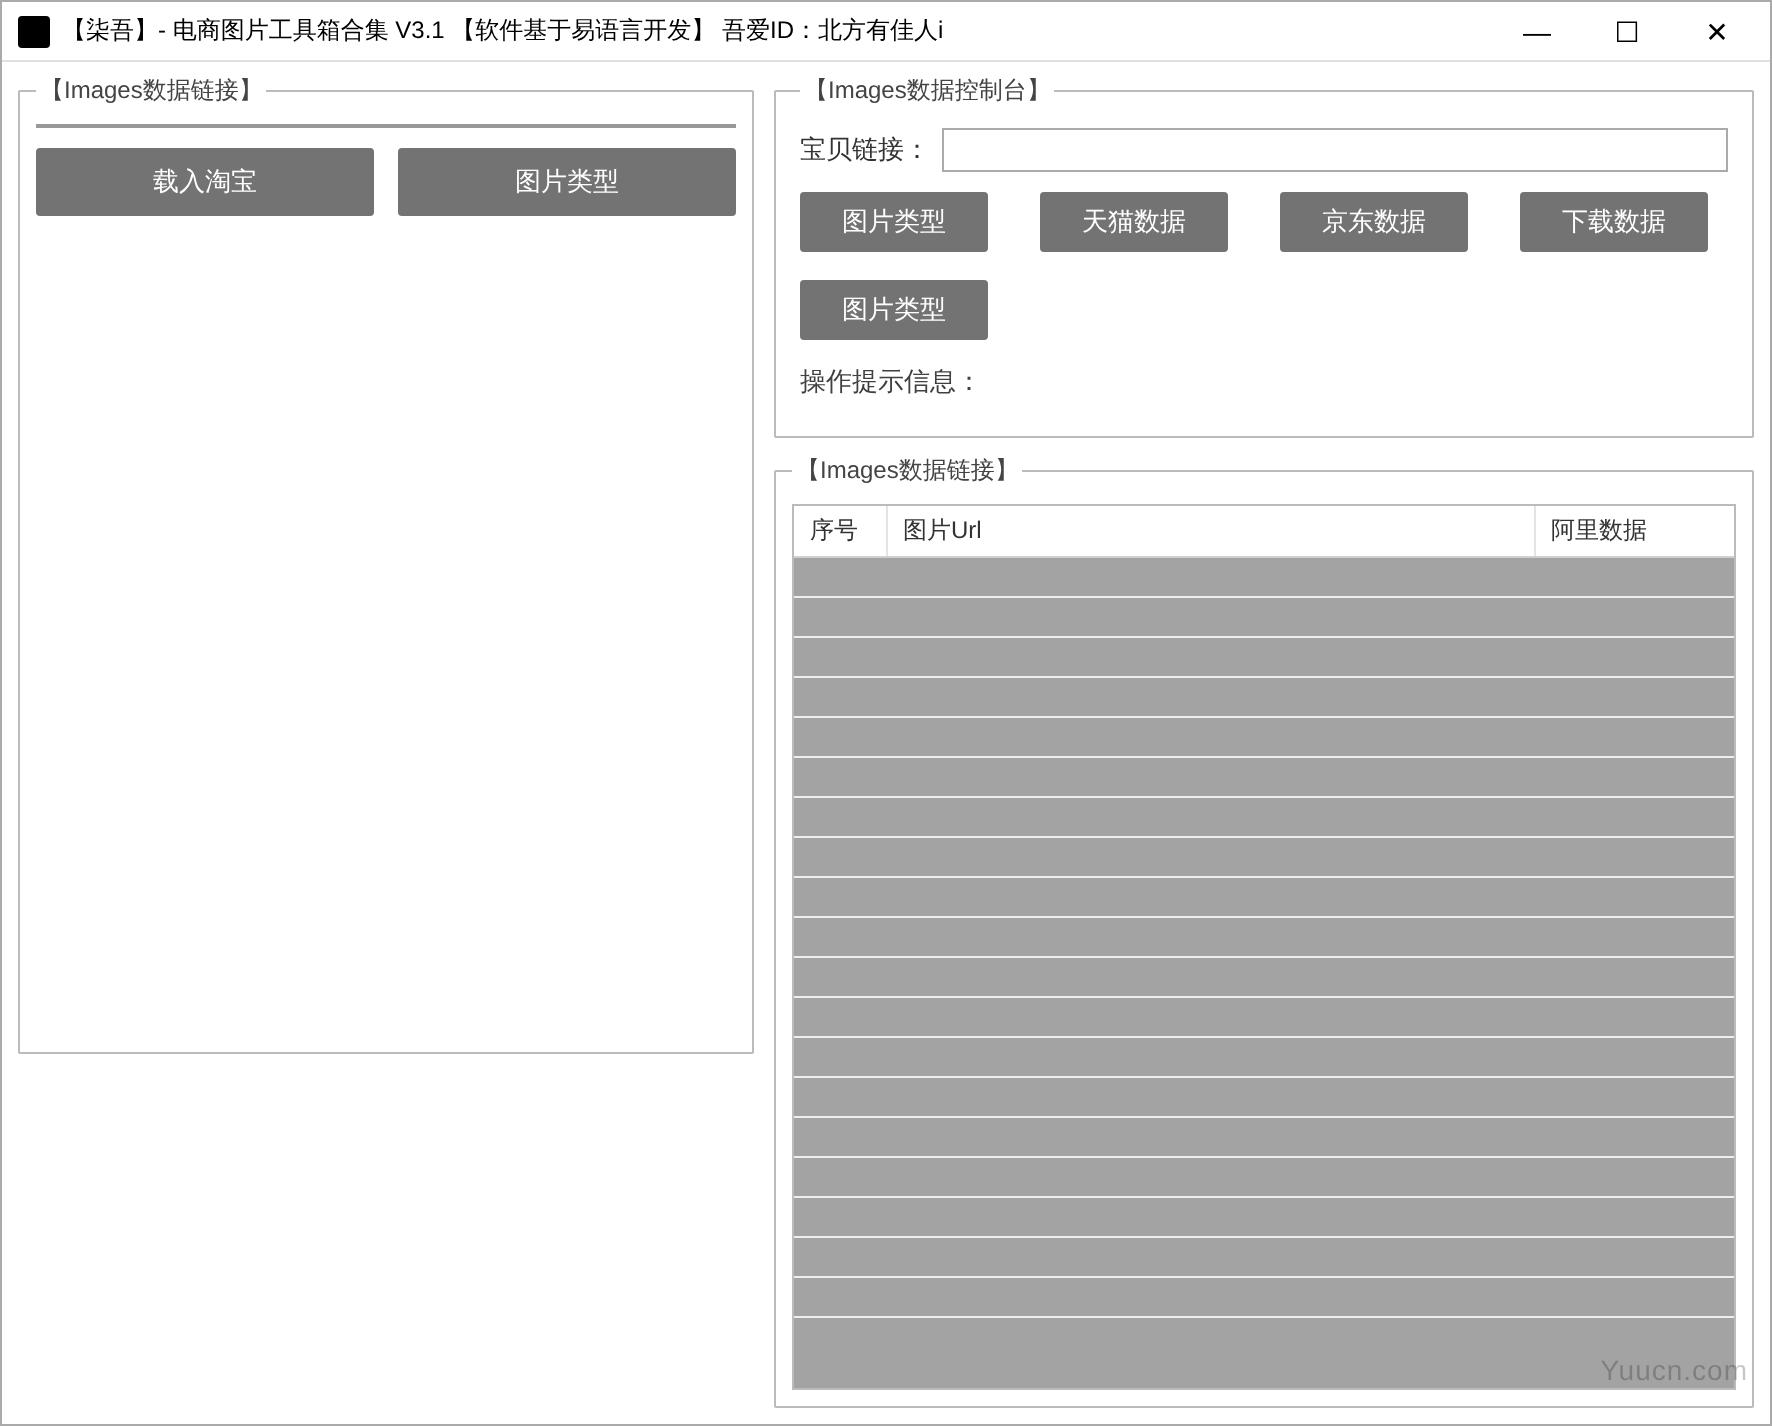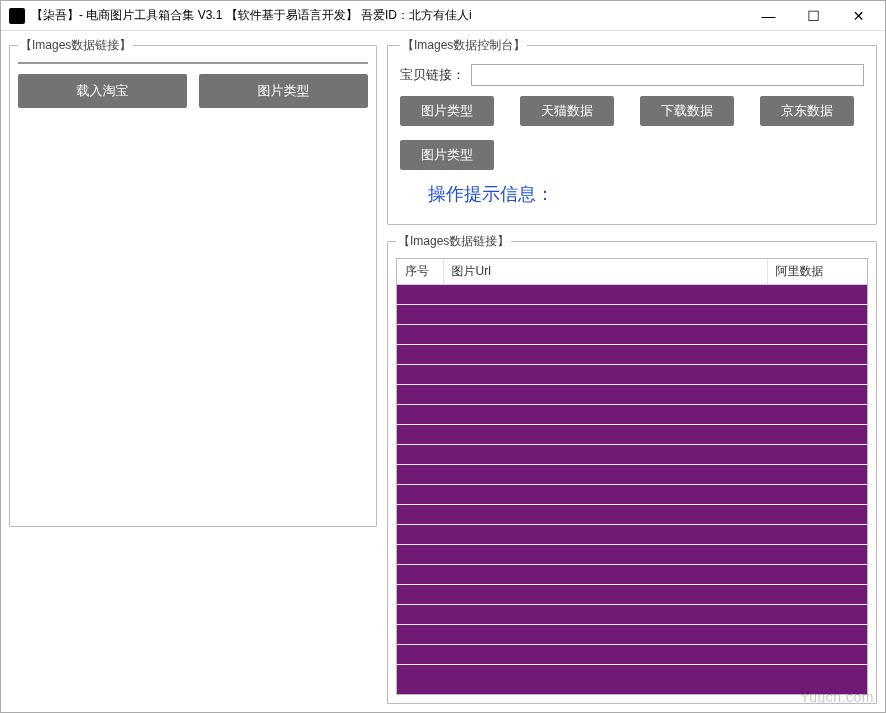--- a/index.html
+++ b/index.html
@@ -107,37 +107,37 @@
     }
 
     .images-console { padding: 10px 12px 14px 12px; }
     .link-row { display: flex; align-items: center; gap: 6px; margin-bottom: 10px; }
     .link-label { font-size: 13px; color: #333; white-space: nowrap; }
     .link-input { flex: 1; height: 22px; border: 1px solid #aaa; padding: 0 4px; font-size: 12px; }
 
     .btn-grid { display: flex; flex-wrap: wrap; gap: 14px 26px; margin-bottom: 12px; }
     .btn-grid .btn-dark { flex: 0 0 94px; height: 30px; font-size: 13px; }
 
-    .hint-row { font-size: 18px; color: #1d4ed8; margin-top: 2px; margin-bottom: 4px; margin-left: 28px; }
+    .hint-row { font-size: 13px; color: #404040; margin-top: 2px; margin-bottom: 4px; }
 
     .images-links { flex: 1; display: flex; flex-direction: column; }
-    .table-wrap { flex: 1; border: 1px solid #bbb; background: #701a75; overflow: hidden; }
+    .table-wrap { flex: 1; border: 1px solid #bbb; background: #a3a3a3; overflow: hidden; }
     .tbl { width: 100%; border-collapse: collapse; table-layout: fixed; }
     .tbl thead th {
       background: #fff; border-bottom: 1px solid #cfcfcf; border-right: 1px solid #e4e4e4;
       font-weight: 400; font-size: 12px; color: #333; text-align: left; padding: 4px 8px; height: 22px;
     }
     .tbl thead th:last-child { border-right: none; }
     .tbl tbody td { border-bottom: 1px solid #eee; height: 20px; padding: 0 8px; }
     .col-idx { width: 46px; }
     .col-url { width: auto; }
     .col-type { width: 100px; }
 
     .watermark {
-      position: absolute; right: 12px; bottom: 8px;
+      position: absolute; right: 12px; bottom: 20px;
       font-size: 14px; color: rgba(0,0,0,0.22);
       font-family: "Segoe UI", Arial, sans-serif; letter-spacing: .5px;
       pointer-events: none;
     }
   </style>
 </head>
 <body>
 
 <div class="window">
   <div class="titlebar">
@@ -182,22 +182,22 @@
         <legend>【Images数据控制台】</legend>
 
         <div class="link-row">
           <span class="link-label">宝贝链接：</span>
           <input class="link-input" type="text" value="" style="">
         </div>
 
         <div class="btn-grid">
           <button class="btn-dark">图片类型</button>
           <button class="btn-dark">天猫数据</button>
+          <button class="btn-dark">京东数据</button>
           <button class="btn-dark">下载数据</button>
-          <button class="btn-dark">京东数据</button>
           <button class="btn-dark">图片类型</button>
         </div>
 
         <div class="hint-row">操作提示信息：</div>
       </fieldset>
 
       <fieldset class="images-links" style="flex:1; display:flex; flex-direction:row;">
         <legend>【Images数据链接】</legend>
         <div class="table-wrap" style="flex:1;">
           <table class="tbl">

